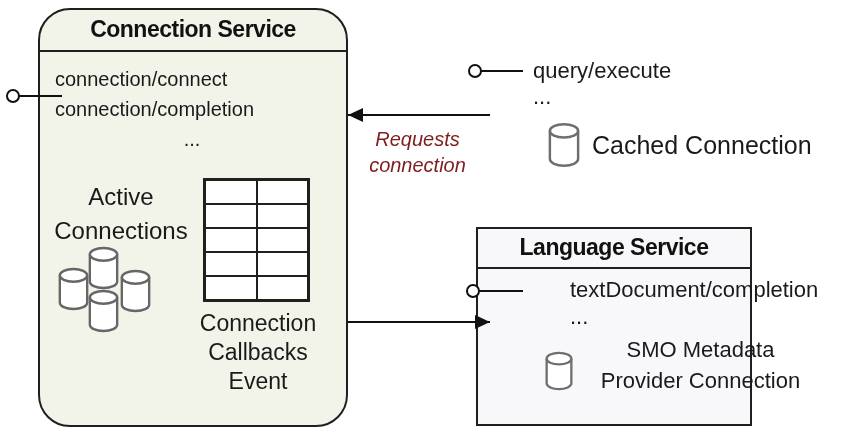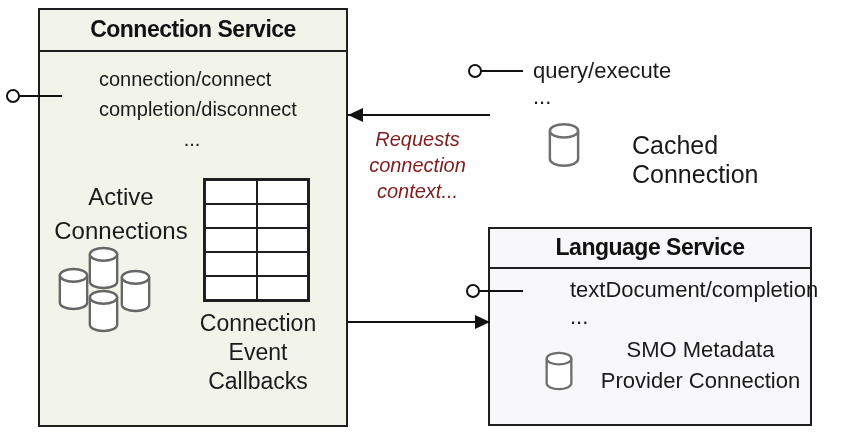--- a/index.html
+++ b/index.html
@@ -12,21 +12,21 @@
   .box.green{background:#f2f4ea;}
   .box.grey{background:#f8f8fa;}
   .box-title{
     border-bottom:2px solid #1f1f1f;font-weight:bold;text-align:center;
     font-size:23px;letter-spacing:-0.5px;color:#111;
   }
   .t-conn{height:40px;line-height:38px;}
   .t-sm{height:38px;line-height:36px;}
   .abs{position:absolute;}
   .ep{font-size:20px;line-height:30px;}
-  .ep .ind{padding-left:15px;margin-left:44px;}
+  .ep .ind{padding-left:15px;}
   .ep .dots{text-align:center;padding-left:0;}
   .ep-big{font-size:22px;text-align:left;}
   .lbl-c{text-align:center;}
   .ann{font-style:italic;font-size:20px;text-align:center;color:#7f1d1d;}
   .aline{background:#111;height:2px;}
   .ahead-l{width:0;height:0;border-top:7px solid transparent;border-bottom:7px solid transparent;border-right:15px solid #111;}
   .ahead-r{width:0;height:0;border-top:7px solid transparent;border-bottom:7px solid transparent;border-left:15px solid #111;}
   .lp-circle{width:14px;height:14px;border:2px solid #111;border-radius:50%;background:#fff;box-sizing:border-box;}
   .lp-line{background:#111;height:2px;}
   .cal-table{
@@ -34,32 +34,32 @@
     display:grid;grid-template-columns:1fr 1fr;grid-template-rows:repeat(5,1fr);
   }
   .cal-table .cell{border:1px solid #1f1f1f;}
   svg.cyl{display:block;}
 </style>
 </head>
 <body>
 
 <div id="canvas">
 
-  <div class="box green" style="left:38px;top:8px;width:310px;height:419px;">
+  <div class="box green" style="left:38px;top:8px;width:310px;height:419px;border-radius:32px;">
     <div class="box-title t-conn">Connection Service</div>
   </div>
 
 
-  <div class="box grey" style="left:488px;top:227px;width:324px;height:199px;">
+  <div class="box grey" style="left:476px;top:227px;width:276px;height:199px;">
     <div class="box-title t-sm">Language Service</div>
   </div>
 
   <div class="abs ep" style="left:40px;top:64px;width:304px;">
     <div class="ind">connection/connect</div>
-    <div class="ind">completion/disconnect</div>
+    <div class="ind">connection/completion</div>
     <div class="dots">...</div>
   </div>
 
   <div class="abs lbl-c" style="left:38px;top:180px;width:140px;font-size:24px;line-height:34px;margin-left:13px;">
     <div>Active</div>
     <div>Connections</div>
   </div>
 
   <div class="abs" style="left:58px;top:246px;width:93px;height:87px;">
     <svg class="cyl abs" style="left:0;top:21px;" width="31" height="44" viewBox="0 0 34 48">
@@ -88,55 +88,54 @@
     <div class="cell"></div>
     <div class="cell"></div>
     <div class="cell"></div>
     <div class="cell"></div>
     <div class="cell"></div>
     <div class="cell"></div>
   </div>
 
   <div class="abs lbl-c" style="left:185px;top:309px;width:146px;font-size:23px;line-height:29px;">
     <div>Connection</div>
+    <div>Callbacks</div>
     <div>Event</div>
-    <div>Callbacks</div>
   </div>
 
   <div class="abs ep-big" style="left:533px;top:58px;width:165px;line-height:26px;">
     <div>query/execute</div>
     <div>...</div>
   </div>
 
   <svg class="cyl abs" style="left:548px;top:122px;" width="32" height="46" viewBox="0 0 34 48">
     <path d="M2 9 v30 a15 7 0 0 0 30 0 v-30" fill="#ffffff" stroke="#6e6e6e" stroke-width="2.6"></path>
     <ellipse cx="17" cy="9" rx="15" ry="7" fill="#ffffff" stroke="#6e6e6e" stroke-width="2.6"></ellipse>
   </svg>
-  <div class="abs" style="left:592px;top:131px;font-size:25px;margin-left:40px;">Cached Connection</div>
+  <div class="abs" style="left:592px;top:131px;font-size:25px;">Cached Connection</div>
 
   <div class="abs ep-big" style="left:530px;top:276px;width:296px;line-height:27px;margin-left:40px;">
     <div>textDocument/completion</div>
     <div>...</div>
   </div>
 
   <svg class="cyl abs" style="left:545px;top:350px;" width="28" height="42" viewBox="0 0 34 48">
     <path d="M2 9 v30 a15 7 0 0 0 30 0 v-30" fill="#ffffff" stroke="#6e6e6e" stroke-width="2.8"></path>
     <ellipse cx="17" cy="9" rx="15" ry="7" fill="#ffffff" stroke="#6e6e6e" stroke-width="2.8"></ellipse>
   </svg>
   <div class="abs lbl-c" style="left:578px;top:334px;width:245px;font-size:22px;line-height:31px;">
     <div>SMO Metadata</div>
     <div>Provider Connection</div>
   </div>
 
   <div class="abs aline" style="left:348px;top:114px;width:142px;"></div>
   <div class="abs ahead-l" style="left:348px;top:108px;"></div>
   <div class="abs ann" style="left:347px;top:126px;width:141px;line-height:26px;">
     <div>Requests</div>
     <div>connection</div>
-    <div>context...</div>
   </div>
 
   <div class="abs aline" style="left:348px;top:321px;width:142px;"></div>
   <div class="abs ahead-r" style="left:475px;top:315px;"></div>
 
   <div class="abs lp-line" style="left:19px;top:95px;width:43px;"></div>
   <div class="abs lp-circle" style="left:6px;top:89px;"></div>
 
   <div class="abs lp-line" style="left:481px;top:70px;width:42px;"></div>
   <div class="abs lp-circle" style="left:468px;top:64px;"></div>

